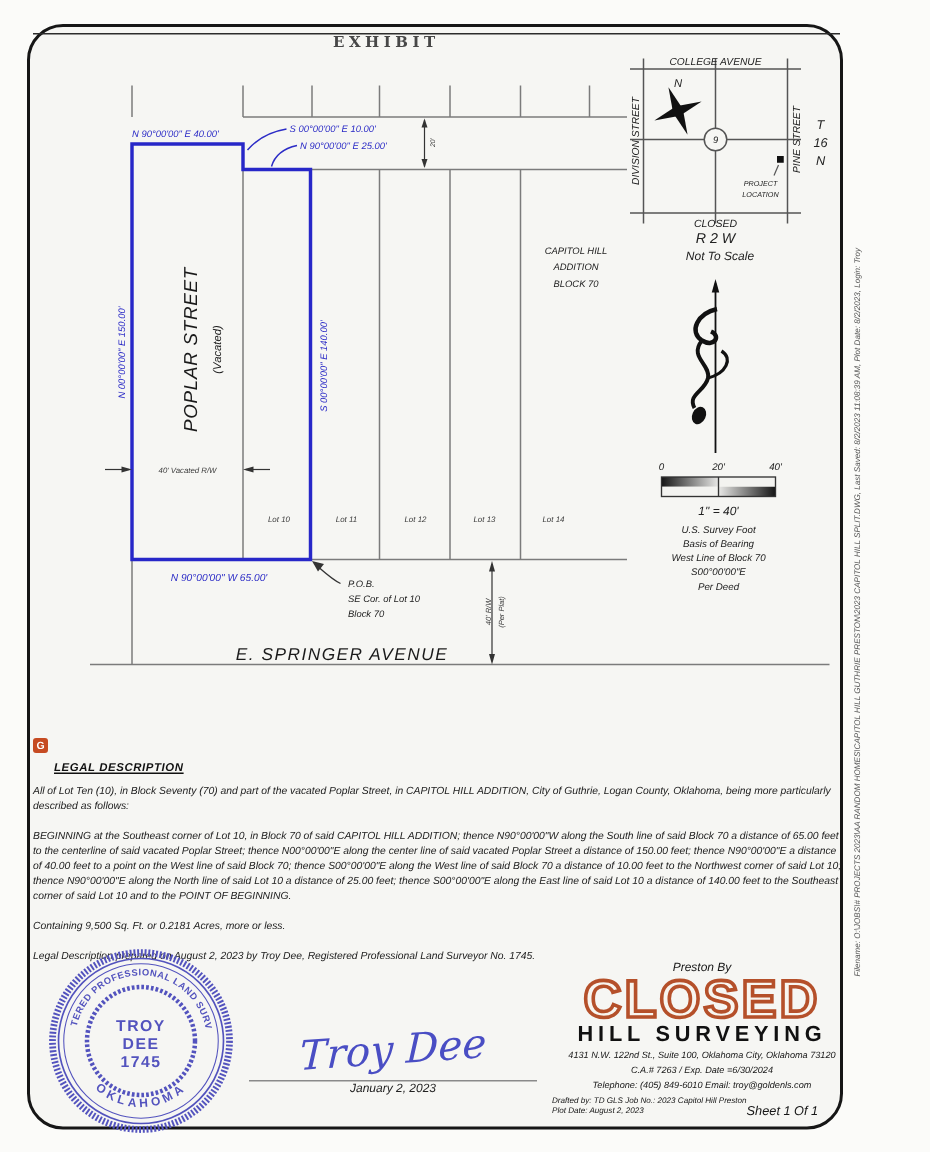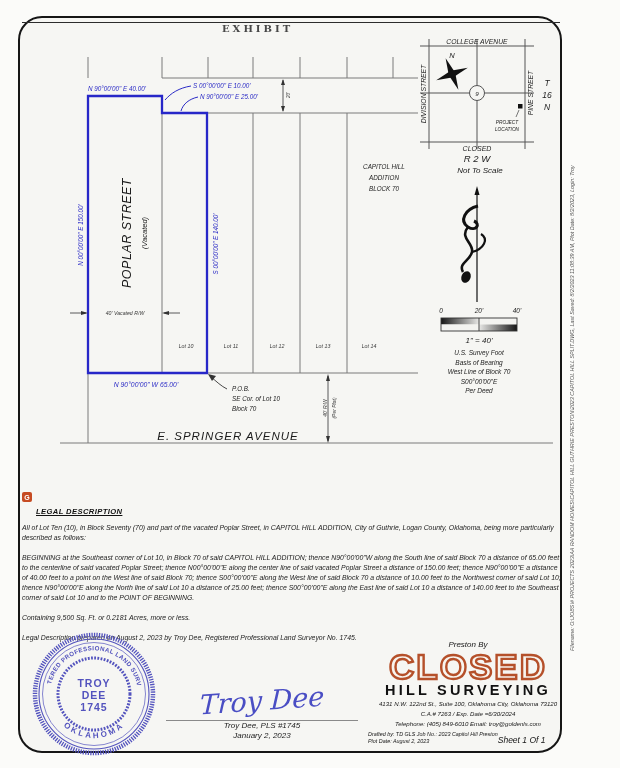--- a/index.html
+++ b/index.html
@@ -232,21 +232,20 @@
       <textPath href="#sealBot" startOffset="50%" text-anchor="middle">OKLAHOMA</textPath>
     </text>
     <text x="66" y="57" fill="#5353be" font-family="Liberation Sans, sans-serif" font-size="10.5" font-weight="600" letter-spacing="1" text-anchor="middle">TROY</text>
     <text x="66" y="69" fill="#5353be" font-family="Liberation Sans, sans-serif" font-size="10.5" font-weight="600" letter-spacing="1" text-anchor="middle">DEE</text>
     <text x="66" y="81" fill="#5353be" font-family="Liberation Sans, sans-serif" font-size="10.5" font-weight="600" letter-spacing="1" text-anchor="middle">1745</text>
   </svg>
 
   <div class="signature">
     <div class="sig-script">Troy Dee</div>
     <div class="sig-line"></div>
-    <div class="sig-name">Troy Dee, PLS #1745</div>
     <div class="sig-date">January 2, 2023</div>
   </div>
 
   <div class="firm">
     <div class="prepared">Preston By</div>
     <div class="brand">CLOSED</div>
     <div class="brand2">HILL SURVEYING</div>
     <div class="addr">4131 N.W. 122nd St., Suite 100, Oklahoma City, Oklahoma 73120</div>
     <div class="addr">C.A.# 7263 / Exp. Date =6/30/2024</div>
     <div class="addr">Telephone: (405) 849-6010 Email: troy@goldenls.com</div>

